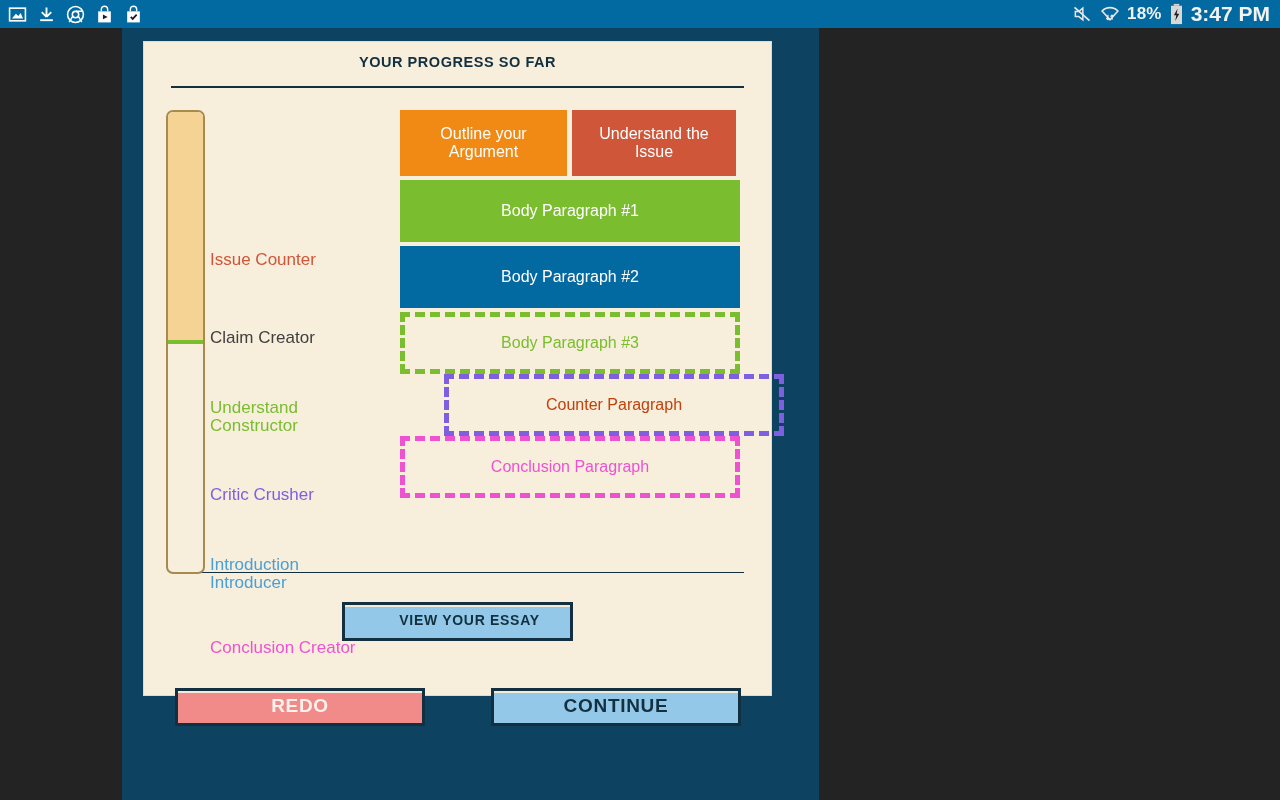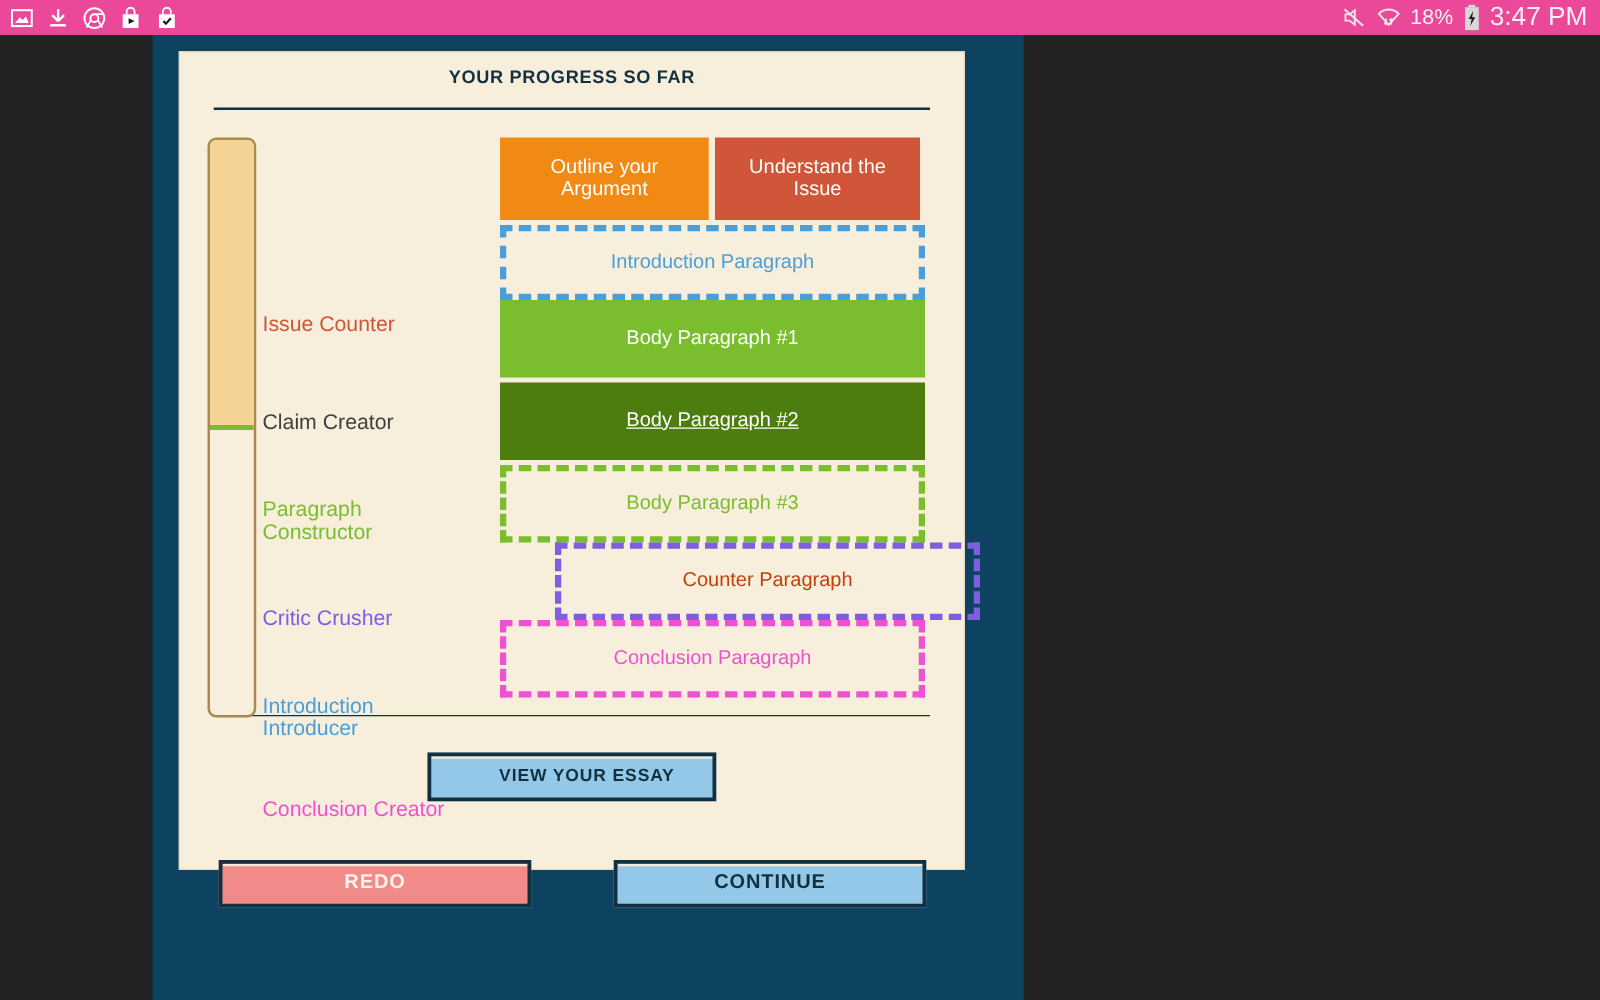--- a/index.html
+++ b/index.html
@@ -10,25 +10,26 @@
     overflow: hidden;
     background: #232323;
     font-family: "Liberation Sans", sans-serif;
   }
 
   
   #status-bar {
     position: absolute;
     left: 0; top: 0;
     width: 1280px; height: 28px;
-    background: #ec4899;
+    background: #0369a1;
     display: flex;
     align-items: center;
     justify-content: space-between;
     padding: 0 10px 0 8px;
+    font-weight: bold;
   }
   #status-left { display: flex; align-items: center; gap: 10px; }
   #status-right {
     display: flex; align-items: center; gap: 7px;
     color: #f2f2f2;
     font-size: 19px;
     font-family: "Liberation Sans", sans-serif;
   }
   #status-right .pct { font-size: 17px; letter-spacing: .2px; }
   #status-right .clock { font-size: 21px; }
@@ -158,21 +159,21 @@
   #bottom-actions {
     position: absolute;
     left: 0; top: 660px;
     width: 673px;
     height: 50px;
   }
   .action-btn {
     position: absolute;
     height: 38px;
     border: 3px solid #12303f;
-    font-size: 16px;
+    font-size: 19px;
     font-weight: bold;
     letter-spacing: .7px;
     text-align: center;
     line-height: 30px;
     box-shadow: inset 0 2px 0 0 #f2ebd9;
     cursor: pointer;
   }
   #redo-button {
     left: 53px;
     width: 250px;
@@ -244,47 +245,44 @@
 
     <div id="card-body">
 
       <div id="progress-bar" style="border-color: rgb(167, 138, 78); background: rgb(247, 238, 220);">
         <div id="progress-fill" style="height: 232px; background: rgb(244, 211, 148); border-bottom-color: rgb(122, 189, 46);"></div>
       </div>
 
       <div id="stage-labels">
           <div class="stage-label" style="top: 141px; color: rgb(207, 86, 56);">Issue Counter</div>
           <div class="stage-label" style="top: 219px; color: #404040;">Claim Creator</div>
-          <div class="stage-label" style="top: 289px; color: rgb(122, 189, 46);">Paragraph
+          <div class="stage-label" style="top: 289px; color: rgb(122, 189, 46);">Understand
 Constructor</div>
           <div class="stage-label" style="top: 376px; color: rgb(126, 95, 224);">Critic Crusher</div>
           <div class="stage-label" style="top: 446px; color: rgb(74, 159, 216);">Introduction
 Introducer</div>
           <div class="stage-label" style="top: 529px; color: rgb(239, 82, 209);">Conclusion Creator</div>
         </div>
 
       <div id="blocks">
         <div class="row-top">
             <div class="block filled" style="height: 66px; width: 167px; background: rgb(241, 138, 20); color: rgb(255, 255, 255);">
               <span>Outline your Argument</span>
             </div>
             <div class="block filled" style="height: 66px; width: 164px; background: rgb(207, 86, 56); color: rgb(255, 255, 255);">
               <span>Understand the Issue</span>
             </div>
           </div>
         <div class="spacer4"></div>
         <div id="block-stack">
-            <div class="block pending" style="height: 60px; width: 100%; border: 5px dashed rgb(74, 159, 216); color: rgb(74, 159, 216); background: transparent;">
-              <span>Introduction Paragraph</span>
-            </div>
             <div class="block filled" style="height: 62px; width: 100%; background: rgb(122, 189, 46); color: rgb(255, 255, 255);">
               <span>Body Paragraph #1</span>
             </div>
             <div class="spacer4"></div>
-            <div class="block filled" style="height: 62px; width: 100%; background: #4d7c0f; color: rgb(255, 255, 255); text-decoration: underline;">
+            <div class="block filled" style="height: 62px; width: 100%; background: #0369a1; color: rgb(255, 255, 255);">
               <span>Body Paragraph #2</span>
             </div>
             <div class="spacer4"></div>
             <div class="block pending" style="height: 62px; width: 100%; border: 5px dashed rgb(122, 189, 46); color: rgb(122, 189, 46); background: transparent;">
               <span>Body Paragraph #3</span>
             </div>
             <div class="block pending" style="height: 62px; width: 100%; border: 5px dashed rgb(126, 95, 224); color: #c2410c; background: transparent; margin-left: 44px;">
               <span>Counter Paragraph</span>
             </div>
             <div class="block pending" style="height: 62px; width: 100%; border: 5px dashed rgb(239, 82, 209); color: rgb(239, 82, 209); background: transparent;">

